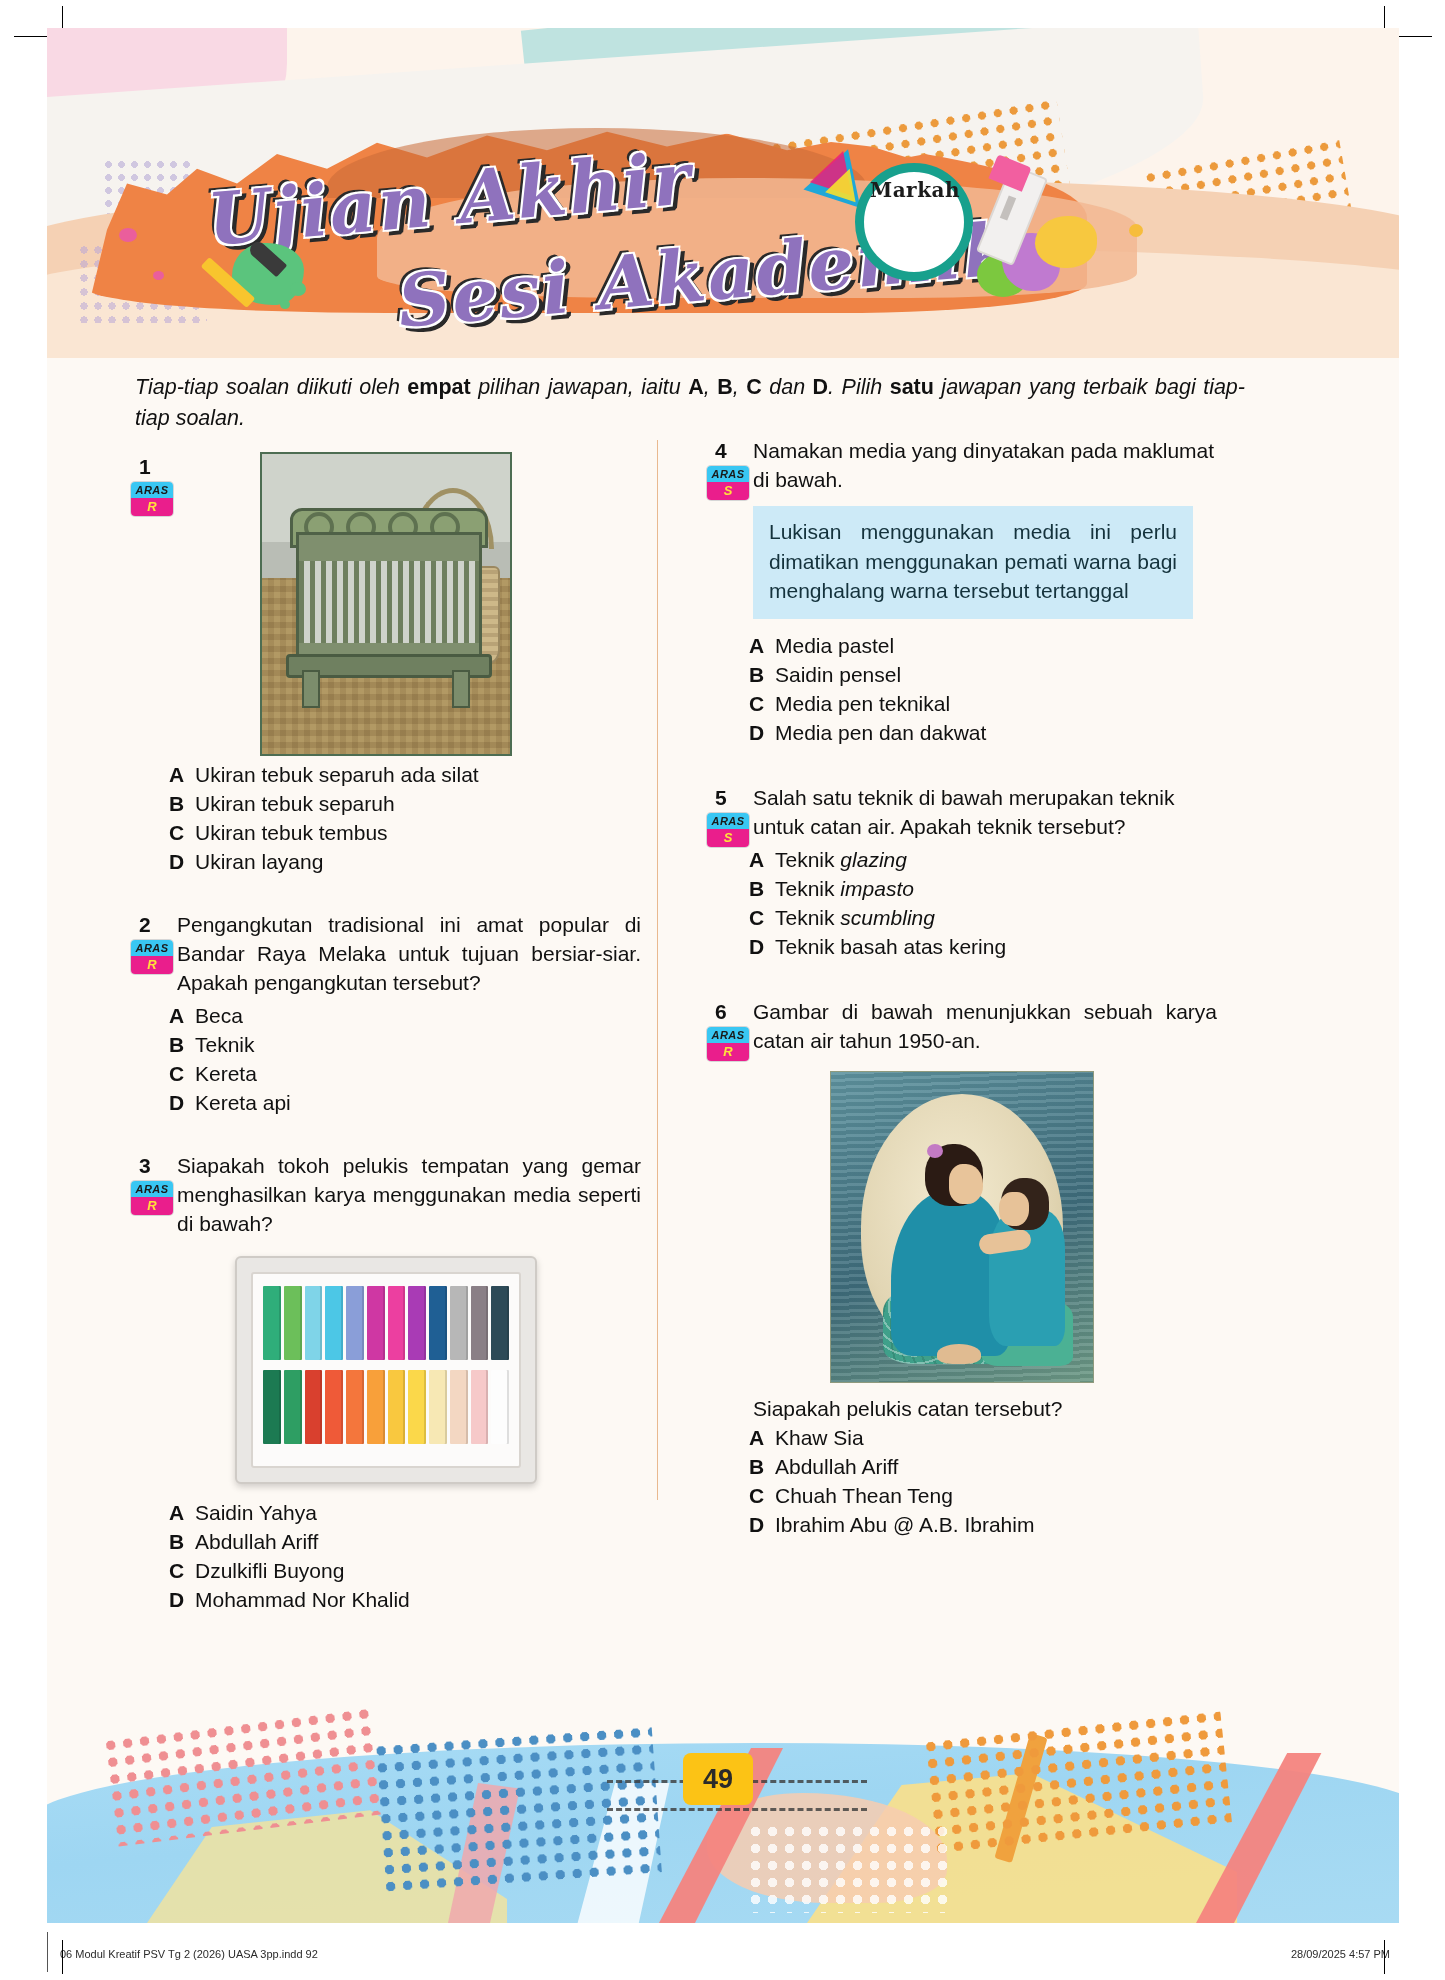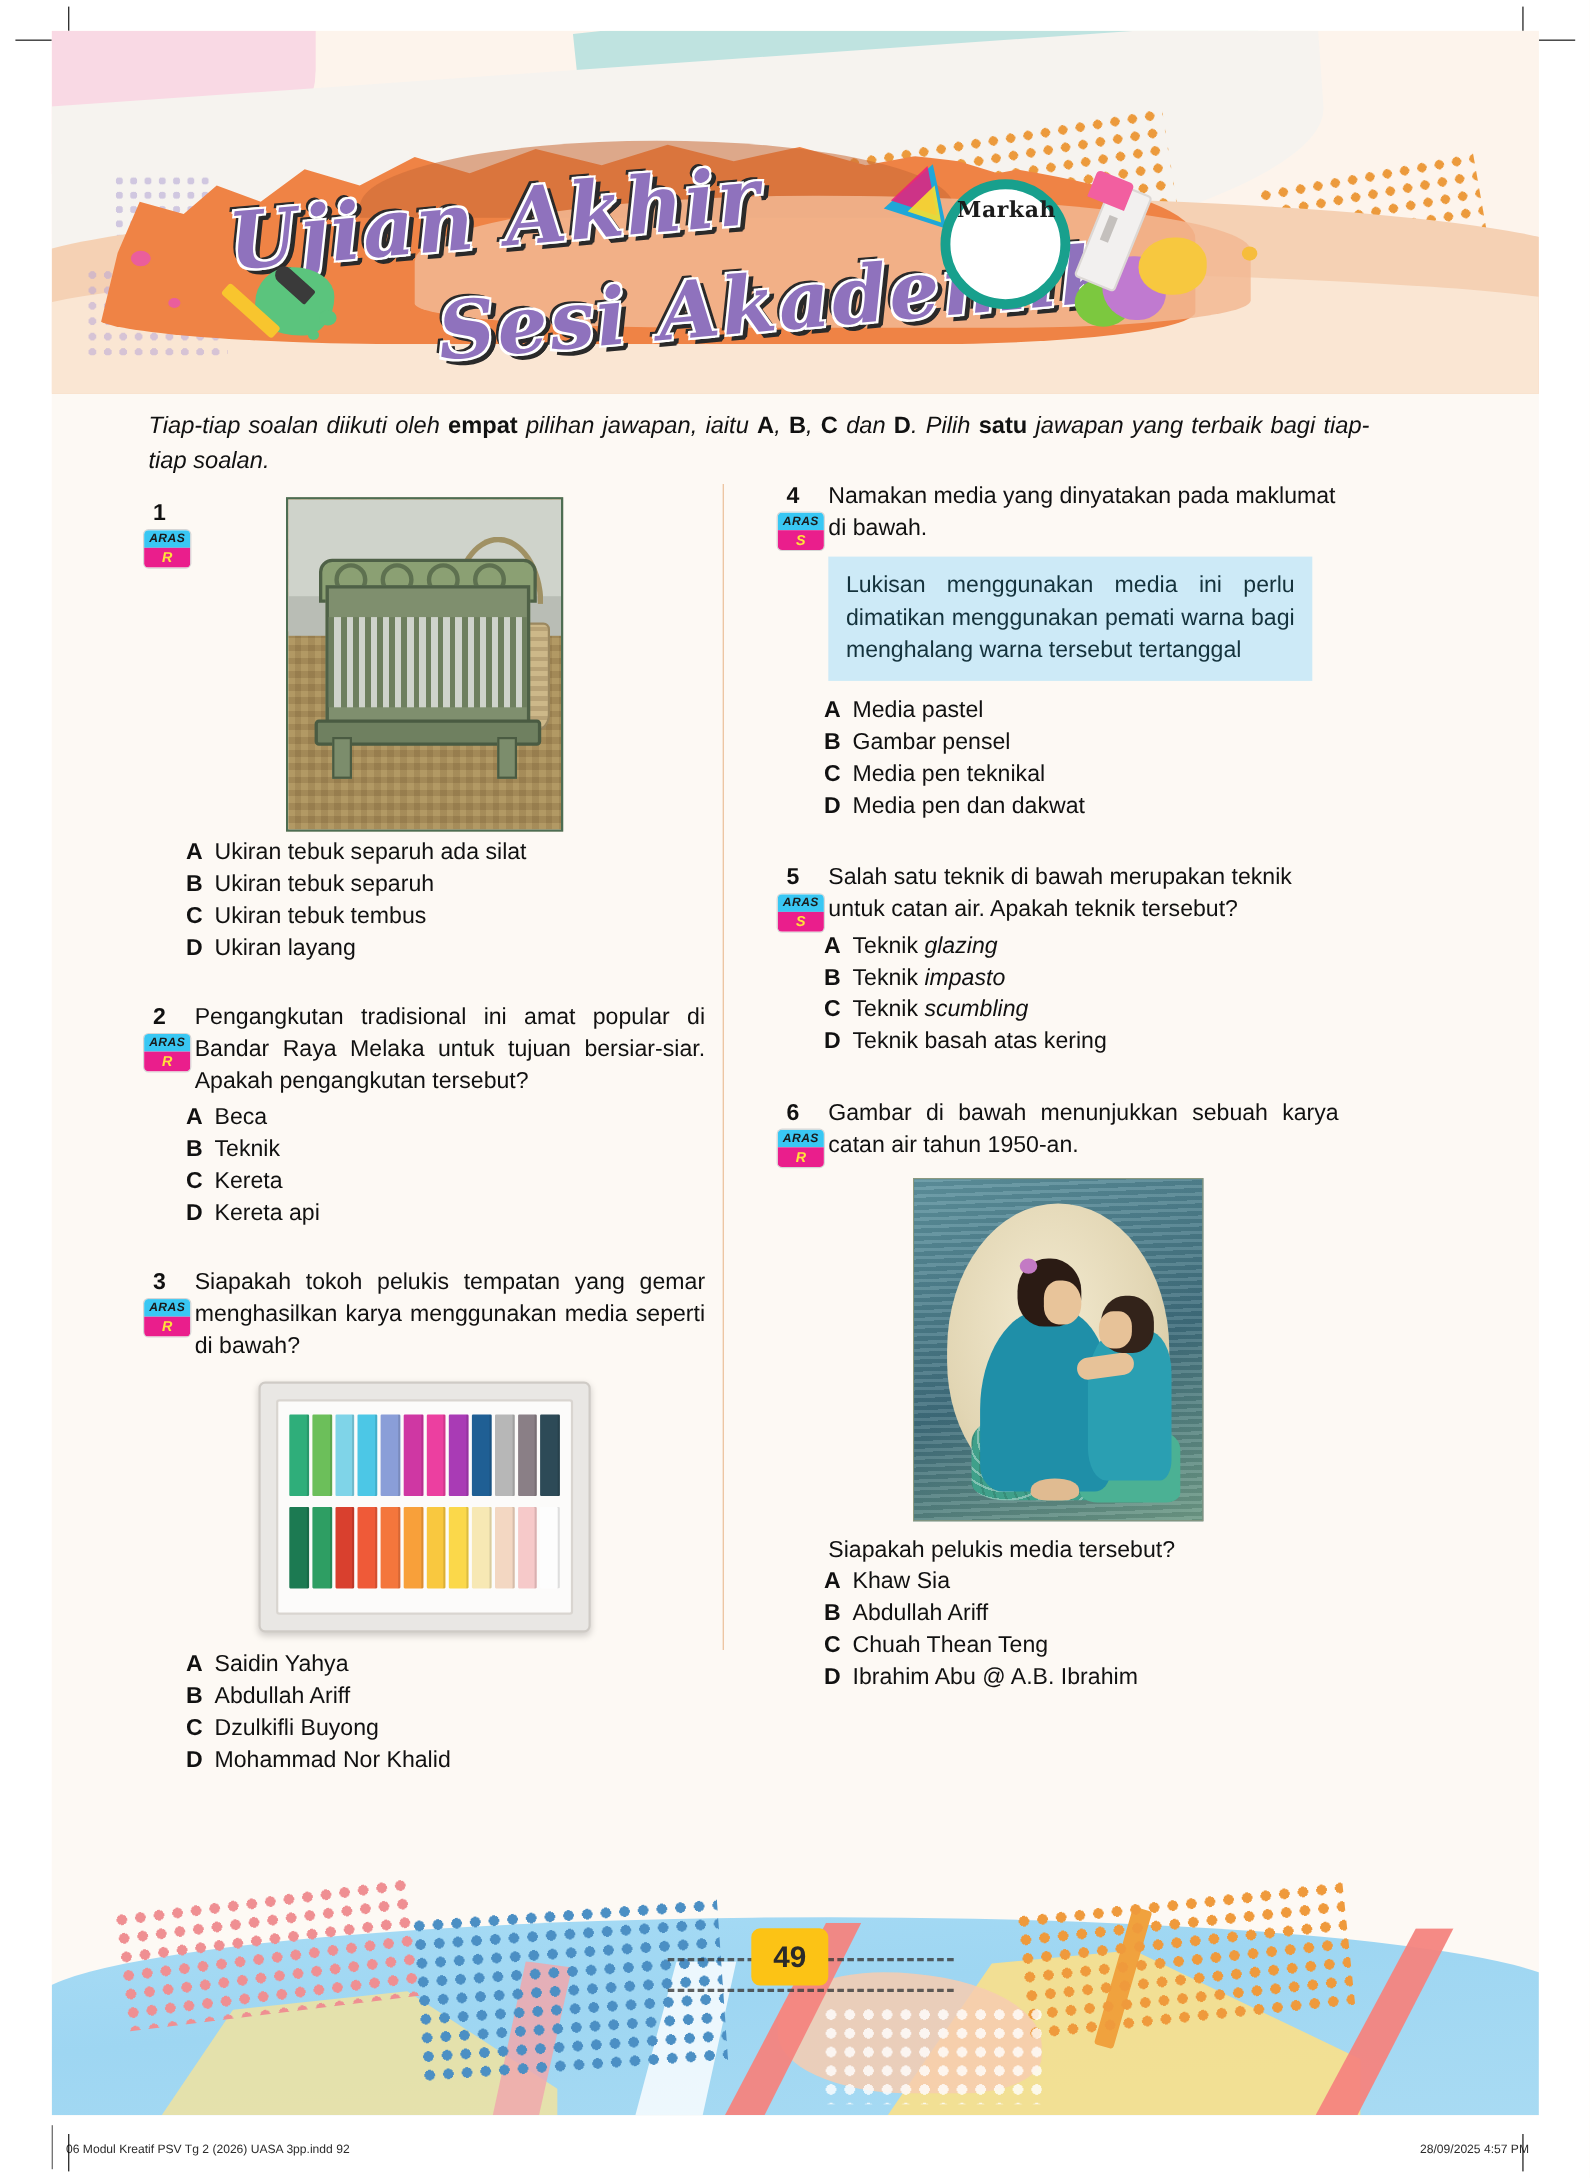--- a/index.html
+++ b/index.html
@@ -747,21 +747,21 @@
           <div class="aras-bot">S</div>
         </div>
         <div class="infobox">Lukisan menggunakan media ini perlu dimatikan menggunakan pemati warna bagi menghalang warna tersebut tertanggal</div>
         <ul class="opts" style="margin-top:12px;">
           <li>
               <span class="opt-k">A</span>
               <span class="opt-t">Media pastel</span>
             </li>
           <li>
               <span class="opt-k">B</span>
-              <span class="opt-t">Gambar pensel</span>
+              <span class="opt-t">Saidin pensel</span>
             </li>
           <li>
               <span class="opt-k">C</span>
               <span class="opt-t">Media pen teknikal</span>
             </li>
           <li>
               <span class="opt-k">D</span>
               <span class="opt-t">Media pen dan dakwat</span>
             </li>
         </ul>
@@ -815,21 +815,21 @@
           <div class="f6-bodyB"></div>
           <div class="f6-armB"></div>
           <div class="f6-headA"></div>
           <div class="f6-faceA"></div>
           <div class="f6-flower"></div>
           <div class="f6-headB"></div>
           <div class="f6-faceB"></div>
           <div class="f6-feet"></div>
         </div>
 
-        <div class="fig-cap">Siapakah pelukis media tersebut?</div>
+        <div class="fig-cap">Siapakah pelukis catan tersebut?</div>
 
         <ul class="opts" style="margin-top:2px;">
           <li>
               <span class="opt-k">A</span>
               <span class="opt-t">Khaw Sia</span>
             </li>
           <li>
               <span class="opt-k">B</span>
               <span class="opt-t">Abdullah Ariff</span>
             </li>

